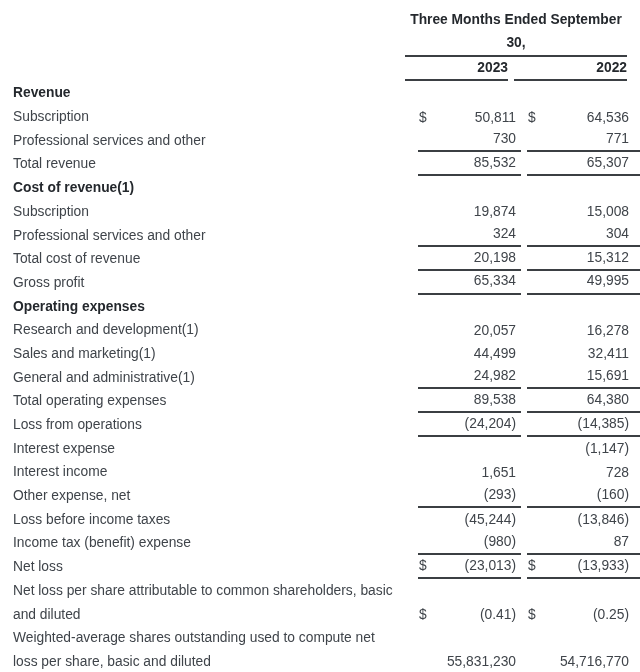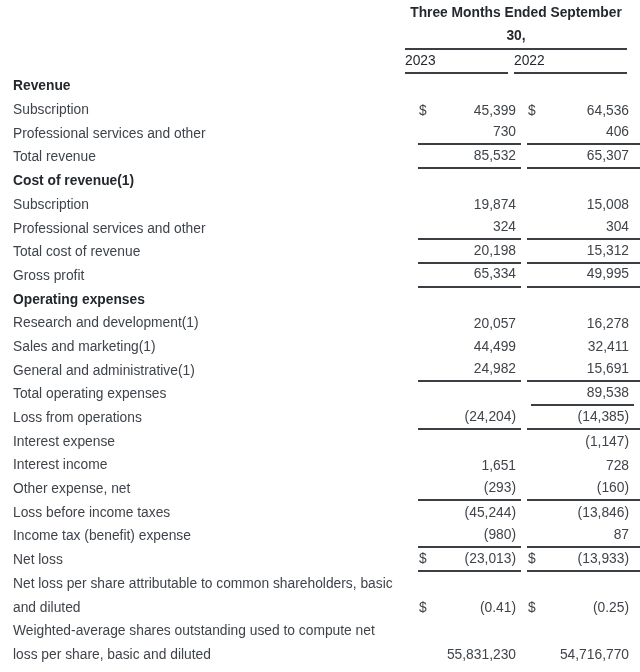--- a/index.html
+++ b/index.html
@@ -8,34 +8,34 @@
     --rule:#3b3f43;
     --bg:#ffffff;
   }
   *{margin:0;padding:0;box-sizing:border-box;}
   html,body{background:var(--bg);}
   body{
     width:640px;height:672px;overflow:hidden;
     font-family:"Liberation Sans","DejaVu Sans",sans-serif;
     font-size:13.8px;color:var(--reg);
   }
-  .sheet{width:640px;height:672px;padding-top:1px;}
+  .sheet{width:640px;height:672px;padding-top:8px;}
 
   
   .head{display:flex;}
   .head-left{flex:1;}
   .head-right{width:222px;margin-right:13px;}
   .period{
     font-weight:bold;color:var(--bold);text-align:center;
     line-height:23.2px;border-bottom:2px solid var(--rule);
     padding-bottom:1px;
   }
   .years{display:flex;height:24px;}
   .year{
-    font-weight:normal;color:var(--bold);text-align:left;
+    font-weight:bold;color:var(--bold);text-align:right;
     line-height:22px;border-bottom:2px solid var(--rule);
   }
   .c1{width:103px;}
   .gap{width:6px;}
   .c2{width:113px;}
 
   
   .row{display:flex;height:23.7px;padding-left:13px;justify-content:space-between;}
   .row.tall{height:47.4px;}
   .label{flex:1;line-height:23.7px;min-width:0;}
@@ -80,38 +80,38 @@
         <div class="gap"></div>
         <div class="col c2">
           <span class="cur"></span>
           <span class="val"></span>
         </div>
       </div>
       <div class="row">
         <div class="label">Subscription</div>
         <div class="col c1">
           <span class="cur">$</span>
-          <span class="val">45,399</span>
+          <span class="val">50,811</span>
         </div>
         <div class="gap"></div>
         <div class="col c2">
           <span class="cur">$</span>
           <span class="val">64,536</span>
         </div>
       </div>
       <div class="row">
         <div class="label">Professional services and other</div>
         <div class="col c1 ub">
           <span class="cur"></span>
           <span class="val">730</span>
         </div>
         <div class="gap"></div>
         <div class="col c2 ub">
           <span class="cur"></span>
-          <span class="val">406</span>
+          <span class="val">771</span>
         </div>
       </div>
       <div class="row">
         <div class="label">Total revenue</div>
         <div class="col c1 ub">
           <span class="cur"></span>
           <span class="val">85,532</span>
         </div>
         <div class="gap"></div>
         <div class="col c2 ub">
@@ -227,20 +227,24 @@
           <span class="val">15,691</span>
         </div>
       </div>
       <div class="row">
         <div class="label">Total operating expenses</div>
         <div class="col c1 ub">
           <span class="cur"></span>
           <span class="val">89,538</span>
         </div>
         <div class="gap"></div>
+        <div class="col c2 ub">
+          <span class="cur"></span>
+          <span class="val">64,380</span>
+        </div>
       </div>
       <div class="row">
         <div class="label">Loss from operations</div>
         <div class="col c1 ub">
           <span class="cur"></span>
           <span class="val">(24,204)</span>
         </div>
         <div class="gap"></div>
         <div class="col c2 ub">
           <span class="cur"></span>

